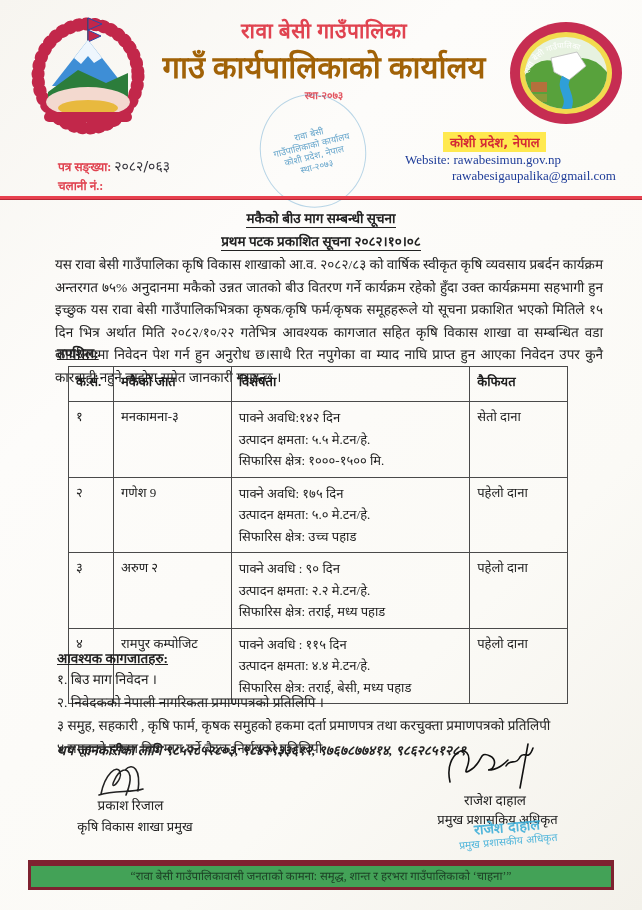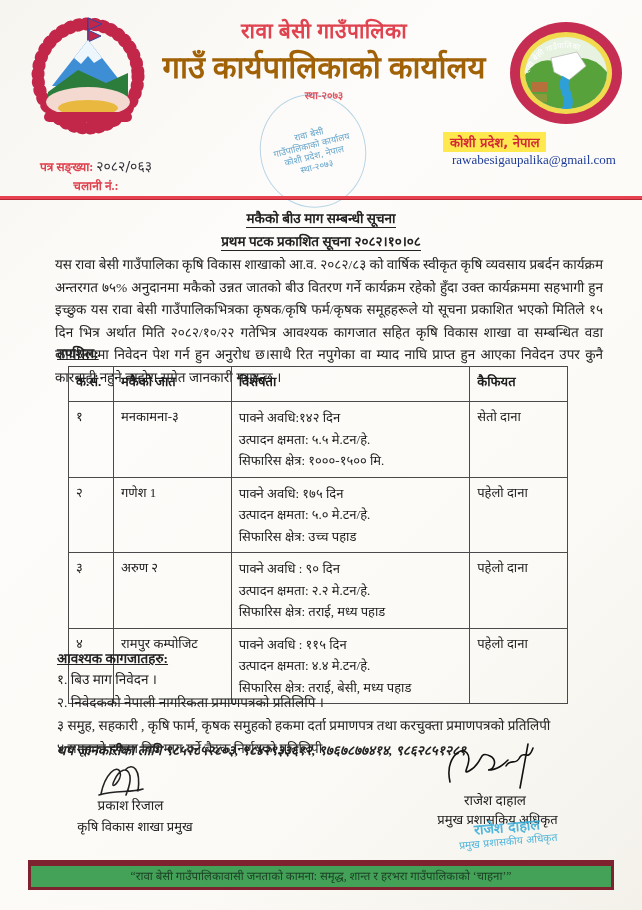--- a/index.html
+++ b/index.html
@@ -12,21 +12,21 @@
   
   .hdr-center{left:128px;top:16px;width:392px;text-align:center;}
   .muni-line{font-size:21px;font-weight:bold;color:#e04350;letter-spacing:.5px;}
   .office-line{font-size:31px;font-weight:bold;color:#a16207;margin-top:1px;}
   .addr-line{font-size:16px;font-weight:bold;color:#e04350;margin-top:3px;}
   .est-line{font-size:10.5px;font-weight:bold;color:#e25560;margin-top:1px;}
   .province{left:443px;top:132px;background:#ffe94f;color:#d42a35;font-weight:bold;
     font-size:13px;padding:1px 7px;font-family:"DejaVu Sans",sans-serif;}
   .contact{left:405px;top:152px;color:#1f3d99;font-size:13px;line-height:15.5px;}
   .contact .indent{padding-left:47px;}
-  .refblock{left:40px;top:157px;font-size:12px;line-height:19px;text-align:center;}
+  .refblock{left:58px;top:157px;font-size:12px;line-height:19px;}
   .refblock .lbl{color:#e04350;font-weight:bold;}
   .refblock .val{color:#35343c;font-size:14px;font-family:"DejaVu Sans",sans-serif;}
   .sep{left:0;top:196px;width:642px;height:3px;background:#e8414f;border-bottom:1px solid #b32735;}
   
   .stamp{left:260px;top:94px;width:104px;height:112px;border-radius:50%;
     border:1.5px solid rgba(70,150,200,.38);transform:rotate(-14deg);
     display:flex;flex-direction:column;justify-content:center;text-align:center;
     color:rgba(58,140,190,.78);font-size:9px;line-height:11px;
     font-family:"DejaVu Sans",sans-serif;}
   
@@ -107,20 +107,21 @@
     <path id="ringPath" d="M 21,62 A 38,34 0 1 1 97,62" fill="none"></path>
     <text font-size="8" fill="#ffffff" font-family="DejaVu Sans, sans-serif">
       <textPath href="#ringPath" startOffset="8">रावा बेसी गाउँपालिका</textPath>
     </text>
   </svg>
 </div>
 
 <div class="abs province">कोशी प्रदेश, नेपाल</div>
 
 <div class="abs contact">
+  <div>Website: rawabesimun.gov.np</div>
   <div class="indent">rawabesigaupalika@gmail.com</div>
 </div>
 
 <div class="abs refblock">
   <div><span class="lbl">पत्र सङ्ख्या:</span>
        <span class="val">२०८२/०६३</span></div>
   <div><span class="lbl">चलानी नं.:</span></div>
 </div>
 
 <div class="abs stamp">
@@ -156,21 +157,21 @@
     <td>मनकामना-३</td>
     <td>
       <div class="featline">पाक्ने अवधि:१४२ दिन</div>
       <div class="featline">उत्पादन क्षमता: ५.५ मे.टन/हे.</div>
       <div class="featline">सिफारिस क्षेत्र: १०००-१५०० मि.</div>
     </td>
     <td>सेतो दाना</td>
   </tr>
   <tr style="height:64px;">
     <td>२</td>
-    <td>गणेश 1</td>
+    <td>गणेश 9</td>
     <td>
       <div class="featline">पाक्ने अवधि: १७५ दिन</div>
       <div class="featline">उत्पादन क्षमता: ५.० मे.टन/हे.</div>
       <div class="featline">सिफारिस क्षेत्र: उच्च पहाड</div>
     </td>
     <td>पहेलो दाना</td>
   </tr>
   <tr style="height:56px;">
     <td>३</td>
     <td>अरुण २</td>

